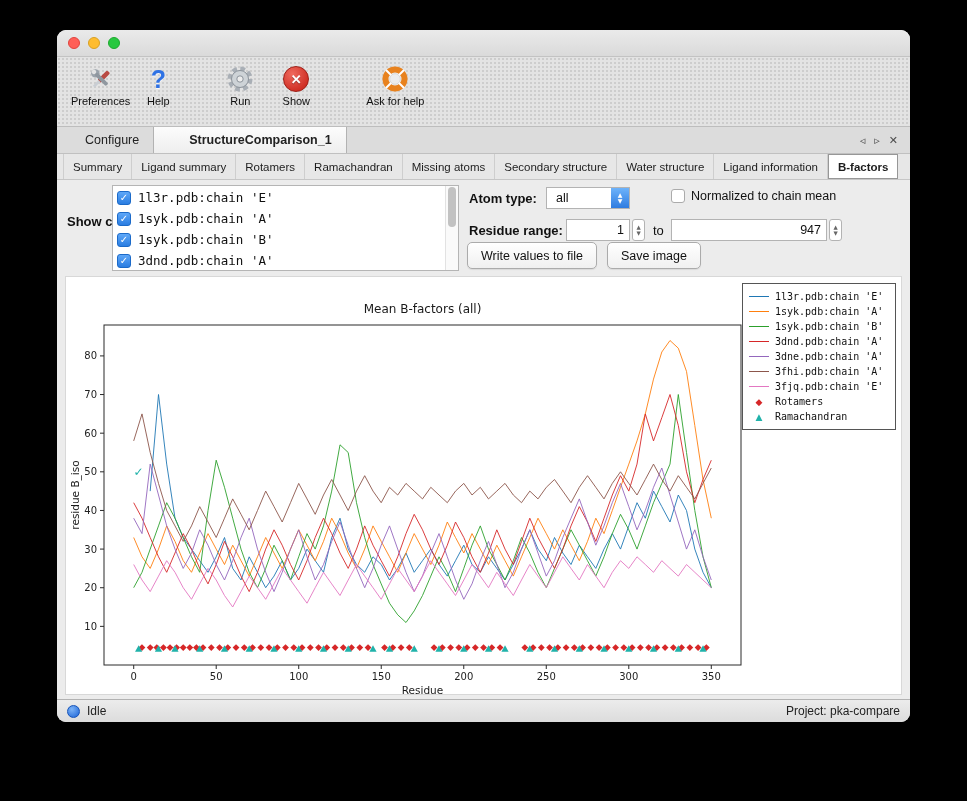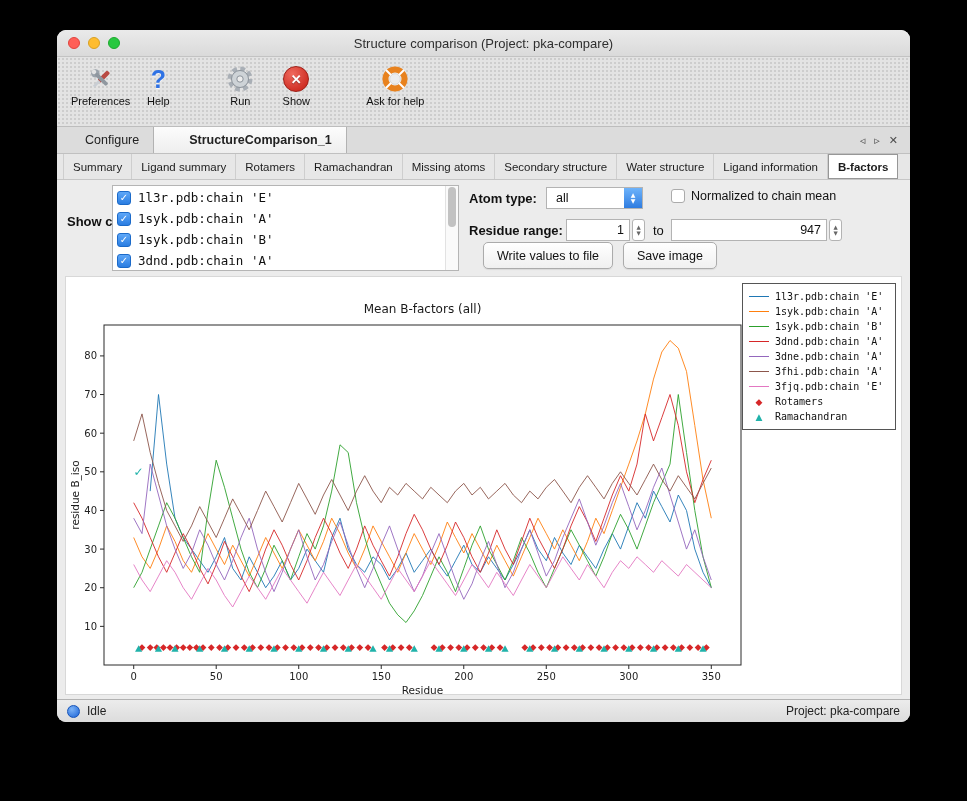--- a/index.html
+++ b/index.html
@@ -48,32 +48,32 @@
     display:flex;}
   .chain-rows{flex:1;padding:1px 0 0 4px;}
   .chain-row{display:flex;align-items:center;gap:7px;height:21px;}
   .chain-label{font-family:"DejaVu Sans Mono",monospace;font-size:12.5px;color:#101010;}
   .list-scrollbar{width:12px;background:#fafafa;border-left:1px solid #e2e2e2;position:relative;}
   .list-thumb{position:absolute;top:1px;left:1.5px;width:8px;height:40px;border-radius:4px;background:#c2c2c2;}
   .cb{width:14px;height:14px;border-radius:3px;box-sizing:border-box;display:inline-flex;align-items:center;justify-content:center;flex:0 0 auto;}
   .cb.checked{background:linear-gradient(#5ea7f8,#2a7de1);border:1px solid #1b6ac9;color:#fff;font-size:10px;font-weight:bold;
     font-family:"DejaVu Sans",sans-serif;}
   .cb.unchecked{background:#fff;border:1px solid #ababab;}
-  .dropdown{left:489px;top:7px;width:97px;height:22px;background:#fff;border:1px solid #b3b3b3;border-radius:0;
+  .dropdown{left:489px;top:7px;width:84px;height:22px;background:#fff;border:1px solid #b3b3b3;border-radius:0;
     box-sizing:border-box;display:flex;align-items:center;overflow:hidden;}
   .dd-value{flex:1;padding-left:9px;font-size:12.5px;}
   .dd-cap{width:18px;height:100%;background:linear-gradient(#6db3fb,#2f7ce0);display:flex;flex-direction:column;
     align-items:center;justify-content:center;color:#fff;font-size:6px;line-height:6px;font-family:"DejaVu Sans",sans-serif;}
   .normwrap{left:614px;top:9px;display:flex;align-items:center;gap:6px;font-size:12.5px;}
   .num{height:22px;border:1px solid #b3b3b3;background:#fff;box-sizing:border-box;font-size:12.5px;text-align:right;
     padding:0 5px;font-family:"Liberation Sans",sans-serif;color:#111;}
   .stepper{width:13px;height:22px;background:#fff;border:1px solid #b3b3b3;border-radius:3px;box-sizing:border-box;
     display:inline-flex;flex-direction:column;align-items:center;justify-content:center;color:#666;font-size:5.5px;
     line-height:6px;font-family:"DejaVu Sans",sans-serif;}
-  .btnrow{left:410px;top:62px;display:flex;gap:10px;margin-left:16px;}
+  .btnrow{left:410px;top:62px;display:flex;gap:10px;}
   .btn{height:25px;border:1px solid #ababab;border-radius:5px;background:linear-gradient(#ffffff,#f0f0f0);
     font-size:12.5px;color:#111;padding:0 13px;display:flex;align-items:center;box-shadow:0 1px 1px rgba(0,0,0,.08);}
   
   .plot{flex:1;margin:0 8px 4px 8px;background:#fff;border:1px solid #d8d8d8;position:relative;overflow:hidden;}
   #chart-svg{position:absolute;left:0;top:0;}
   #chart-svg text{font-family:"DejaVu Sans",sans-serif;}
   .legend{position:absolute;top:6px;right:5px;width:154px;background:#fff;border:1px solid #555;padding:5px 6px;box-sizing:border-box;}
   .leg-item{display:flex;align-items:center;gap:6px;height:15px;font-family:"DejaVu Sans Mono",monospace;font-size:10px;color:#111;white-space:nowrap;}
   .leg-line{width:20px;height:0;border-top:1.6px solid #000;flex:0 0 auto;}
   .leg-mark{width:20px;text-align:center;font-size:9px;font-family:"DejaVu Sans",sans-serif;flex:0 0 auto;}
@@ -88,21 +88,20 @@
 <body>
 
 <div class="window">
 
   <div class="titlebar">
     <div class="lights">
       <span class="light red"></span>
       <span class="light yellow"></span>
       <span class="light green"></span>
     </div>
-    <span class="wtitle">Structure comparison (Project: pka-compare)</span>
   </div>
 
   <div class="toolbar">
     <div class="tool">
       <span class="ico">
         <svg width="28" height="28" viewBox="0 0 28 28">
           <g transform="rotate(45 14 14)">
             <rect x="12" y="3.5" width="4.5" height="13.5" rx="1.4" fill="#b94a43"></rect>
             <rect x="13" y="16.5" width="2.6" height="8" fill="#c9ced4"></rect>
           </g>

